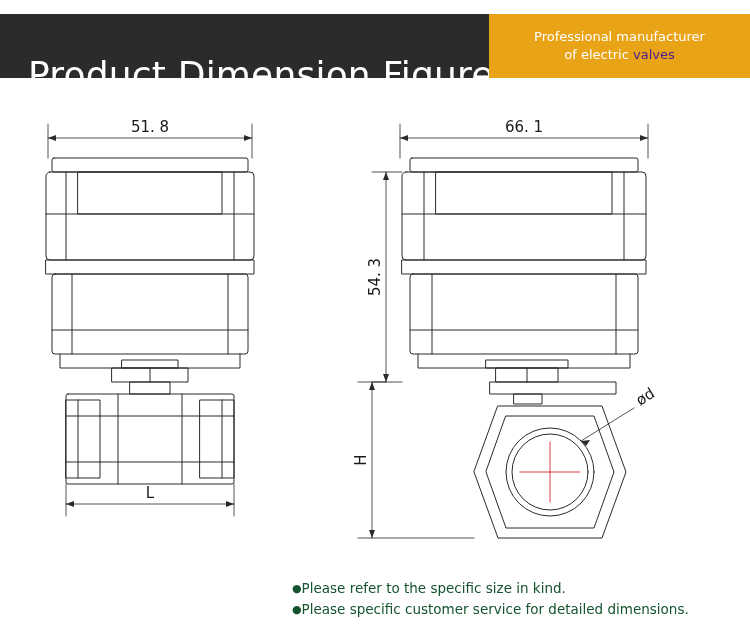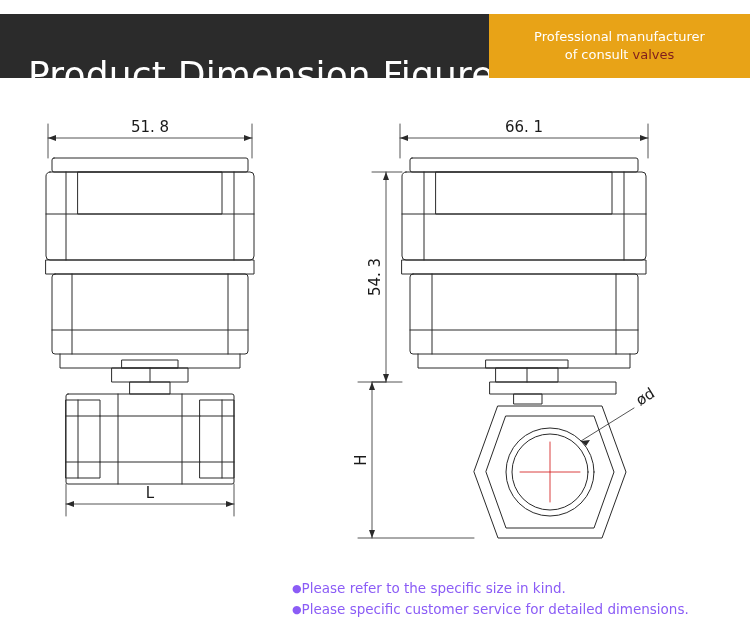--- a/index.html
+++ b/index.html
@@ -28,50 +28,50 @@
     margin-top:28px;
   }
   .header-gold{
     position:absolute;left:489px;top:0;width:261px;height:64px;
     background:#e8a317;
     display:flex;flex-direction:column;align-items:center;justify-content:center;
   }
   .header-gold .line{
     color:#ffffff;font-size:13px;line-height:18px;text-align:center;
   }
-  .header-gold .line .accent{color:#7f1d1d;}
+  .header-gold .line .accent{color:#4c1d95;}
 
   
   .canvas{position:absolute;left:0;top:86px;width:690px;height:544px;}
   svg.draw{position:absolute;left:0;top:0;width:750px;height:544px;}
 
   
   .notes{
     position:absolute;left:292px;top:578px;width:450px;
   }
   .note{
-    font-size:13.5px;color:#8b5cf6;line-height:20px;
+    font-size:13.5px;color:#14532d;line-height:20px;
     font-family:"DejaVu Sans", sans-serif;
     white-space:nowrap;
   }
   .note .bullet{font-size:11px;vertical-align:1px;}
   
   text{font-family:"DejaVu Sans", sans-serif;}
 </style>
 </head>
 <body>
 
 <div class="page">
 
   <div class="header">
     <div class="header-dark"></div>
     <div class="header-title">Product Dimension Figure</div>
     <div class="header-gold">
       <div class="line">Professional manufacturer</div>
-      <div class="line"><span>of consult </span><span class="accent">valves</span></div>
+      <div class="line"><span>of electric </span><span class="accent">valves</span></div>
     </div>
   </div>
 
   <div class="canvas">
   <svg class="draw" viewBox="0 0 750 544">
     <g fill="none" stroke="#2a2a2a" stroke-width="1" stroke-linejoin="round" stroke-linecap="round">
 
       <g>
 
         <line x1="48" y1="38" x2="48" y2="72" stroke-width="0.8"></line>

